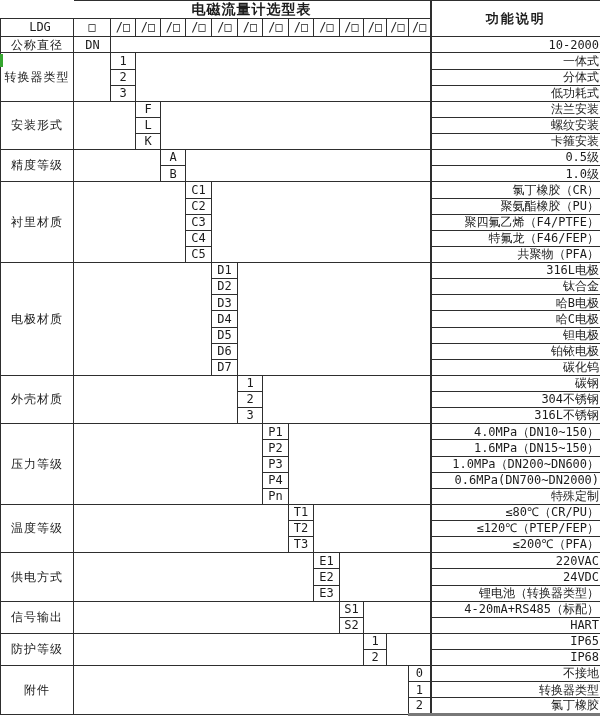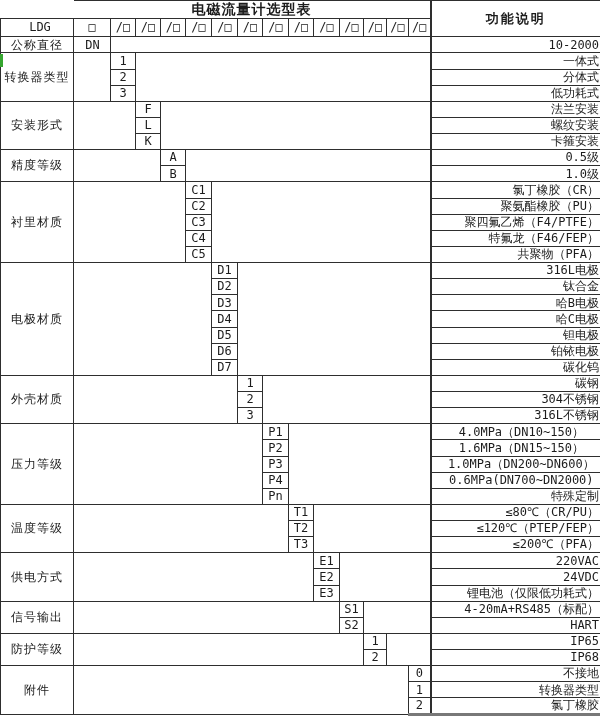--- a/index.html
+++ b/index.html
@@ -12,21 +12,21 @@
   td{
     border:1px solid #2e2e2e;padding:0 1px;text-align:center;vertical-align:middle;
     overflow:hidden;white-space:nowrap;line-height:1.05;
   }
   tr.hrow{height:18px;margin-left:16px;}
   tr.drow{height:16px;}
   td.blank{border-top:none;border-left:none;border-right:none;}
   td.title-cell{border-left:none;font-weight:bold;font-size:14px;letter-spacing:1px;}
   td.func-head{border-left:2px solid #2e2e2e;font-weight:bold;font-size:13px;letter-spacing:2px;border-radius:11px;}
   td.desc{border-left:2px solid #2e2e2e;text-align:right;}
-  td.desc.left{text-align:center;padding-left:12px;margin-top:48px;}
+  td.desc.left{text-align:right;padding-left:12px;margin-top:48px;}
   td.label-cell{letter-spacing:1px;margin-top:33px;}
   td.prefix{text-align:center;padding-left:7px;}
   td.code.dncode{text-align:center;padding-left:2px;}
   td.box{font-size:12px;color:#222;}
   tr:last-child td{border-bottom:3px solid #787878;}
   .artifact{position:absolute;left:0;top:54px;width:3px;height:13px;}
 </style>
 </head>
 <body>
 
@@ -233,21 +233,21 @@
           <td class="code">E1</td>
           <td class="gap" rowspan="3" colspan="4"></td>
           <td class="desc">220VAC</td>
         </tr>
         <tr class="drow">
           <td class="code">E2</td>
           <td class="desc">24VDC</td>
         </tr>
         <tr class="drow">
           <td class="code">E3</td>
-          <td class="desc">锂电池（仅限低功耗式）</td>
+          <td class="desc">锂电池（转换器类型）</td>
         </tr>
         <tr class="drow">
           <td class="label-cell" rowspan="2">信号输出</td>
           <td class="gap" rowspan="2" colspan="10"></td>
           <td class="code">S1</td>
           <td class="gap" rowspan="2" colspan="3"></td>
           <td class="desc">4-20mA+RS485（标配）</td>
         </tr>
         <tr class="drow">
           <td class="code">S2</td>

